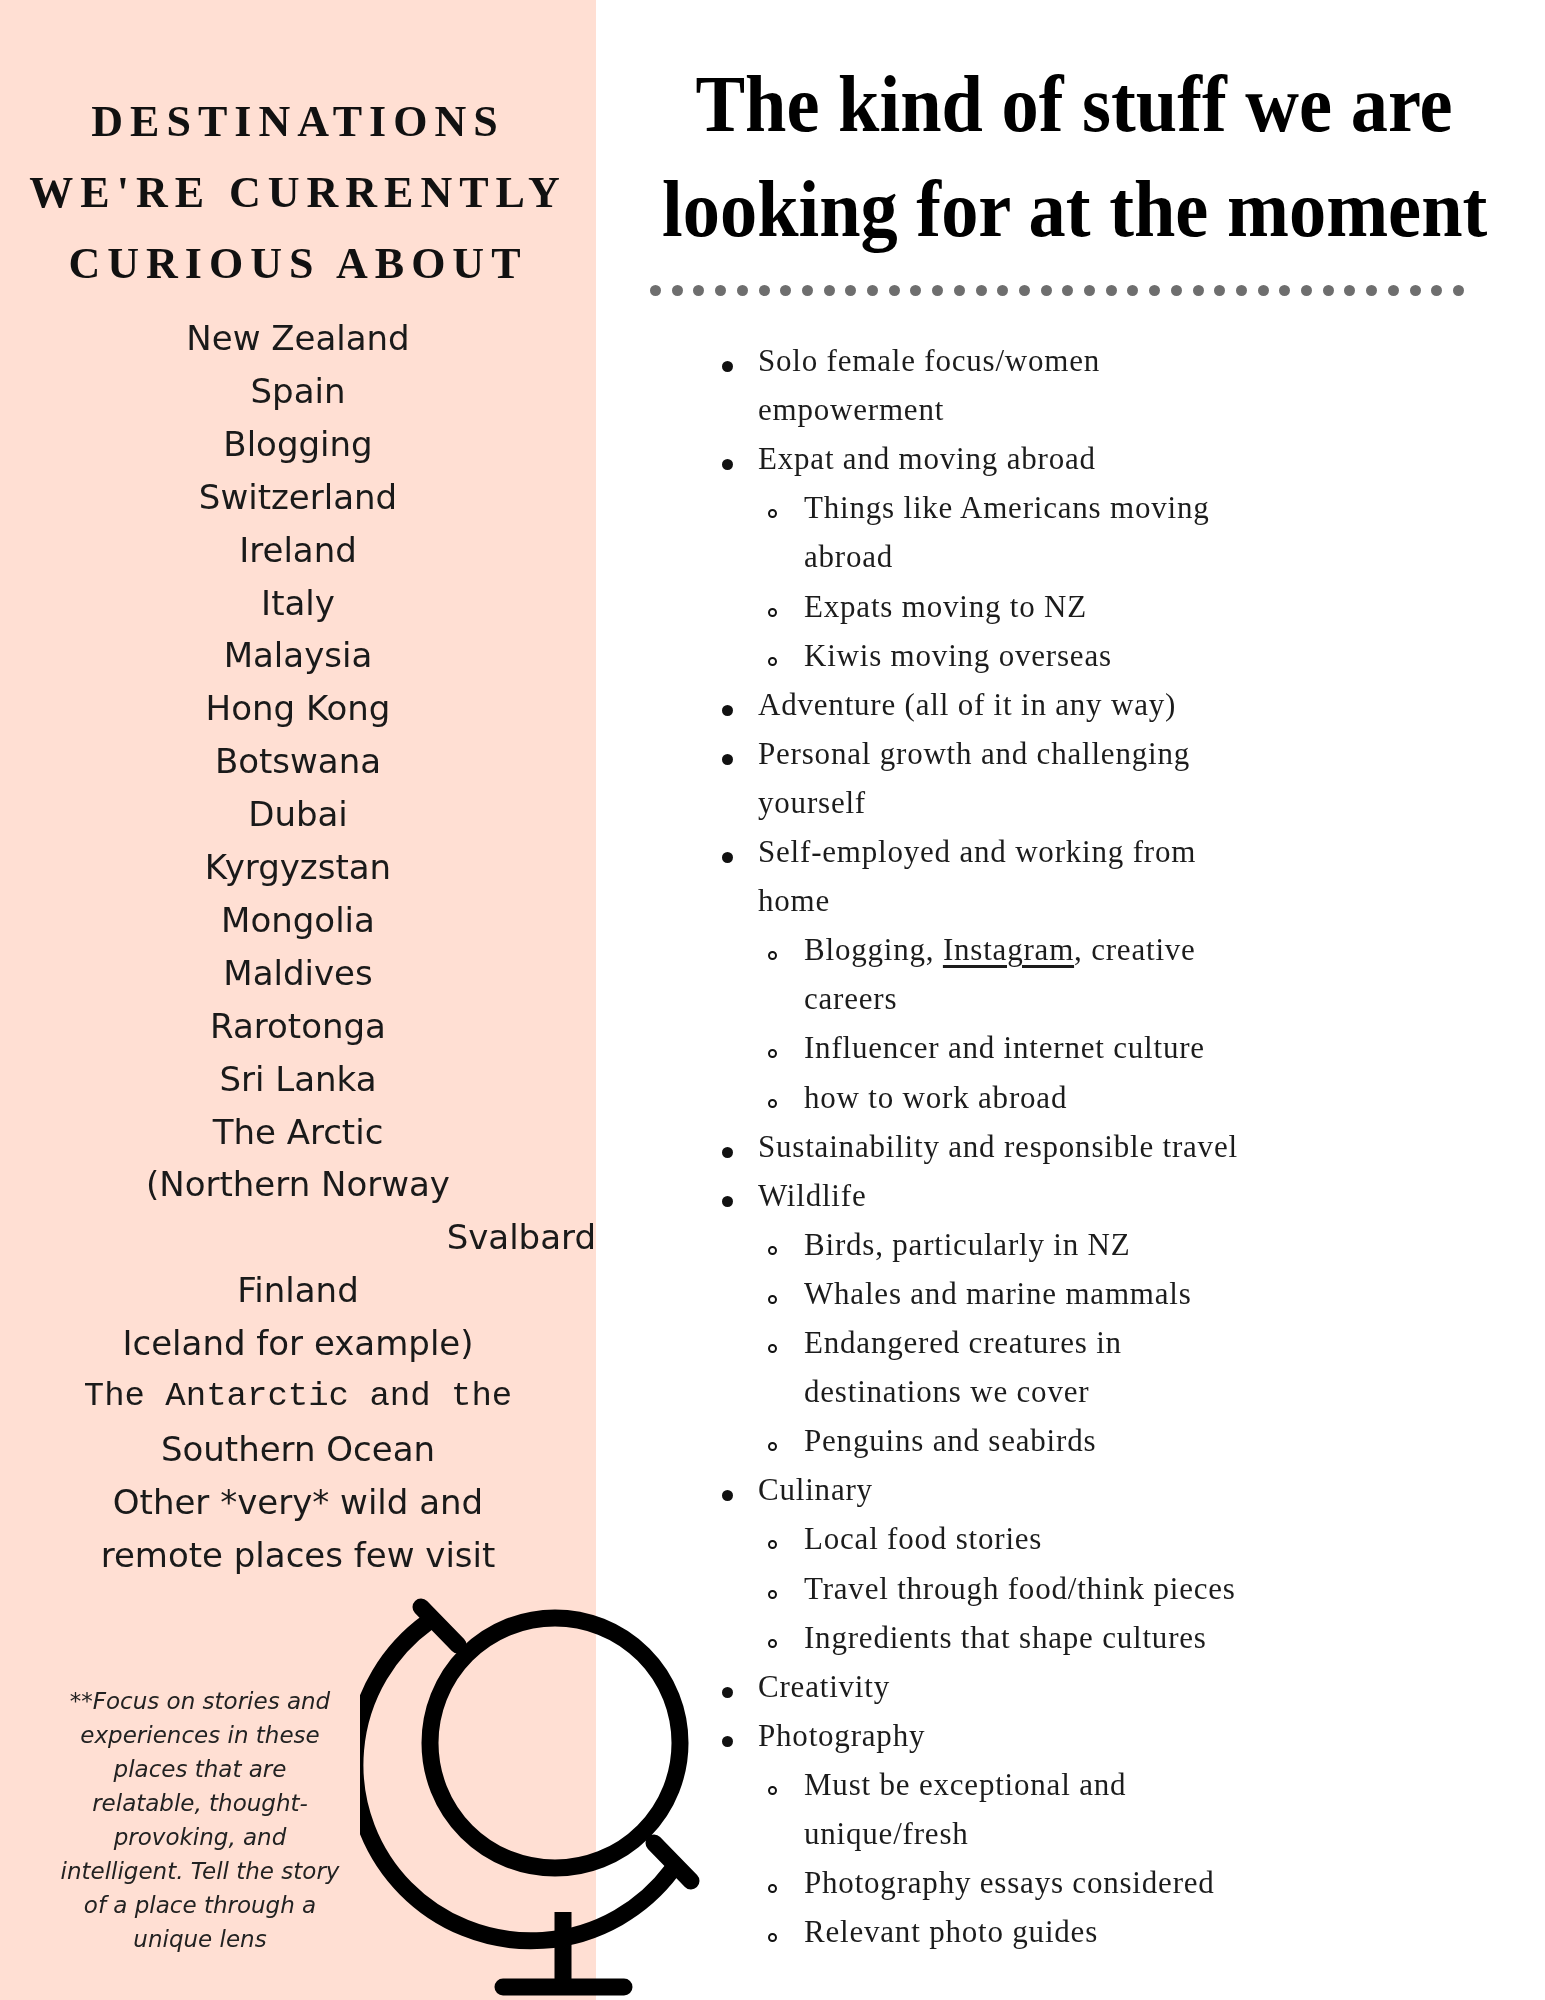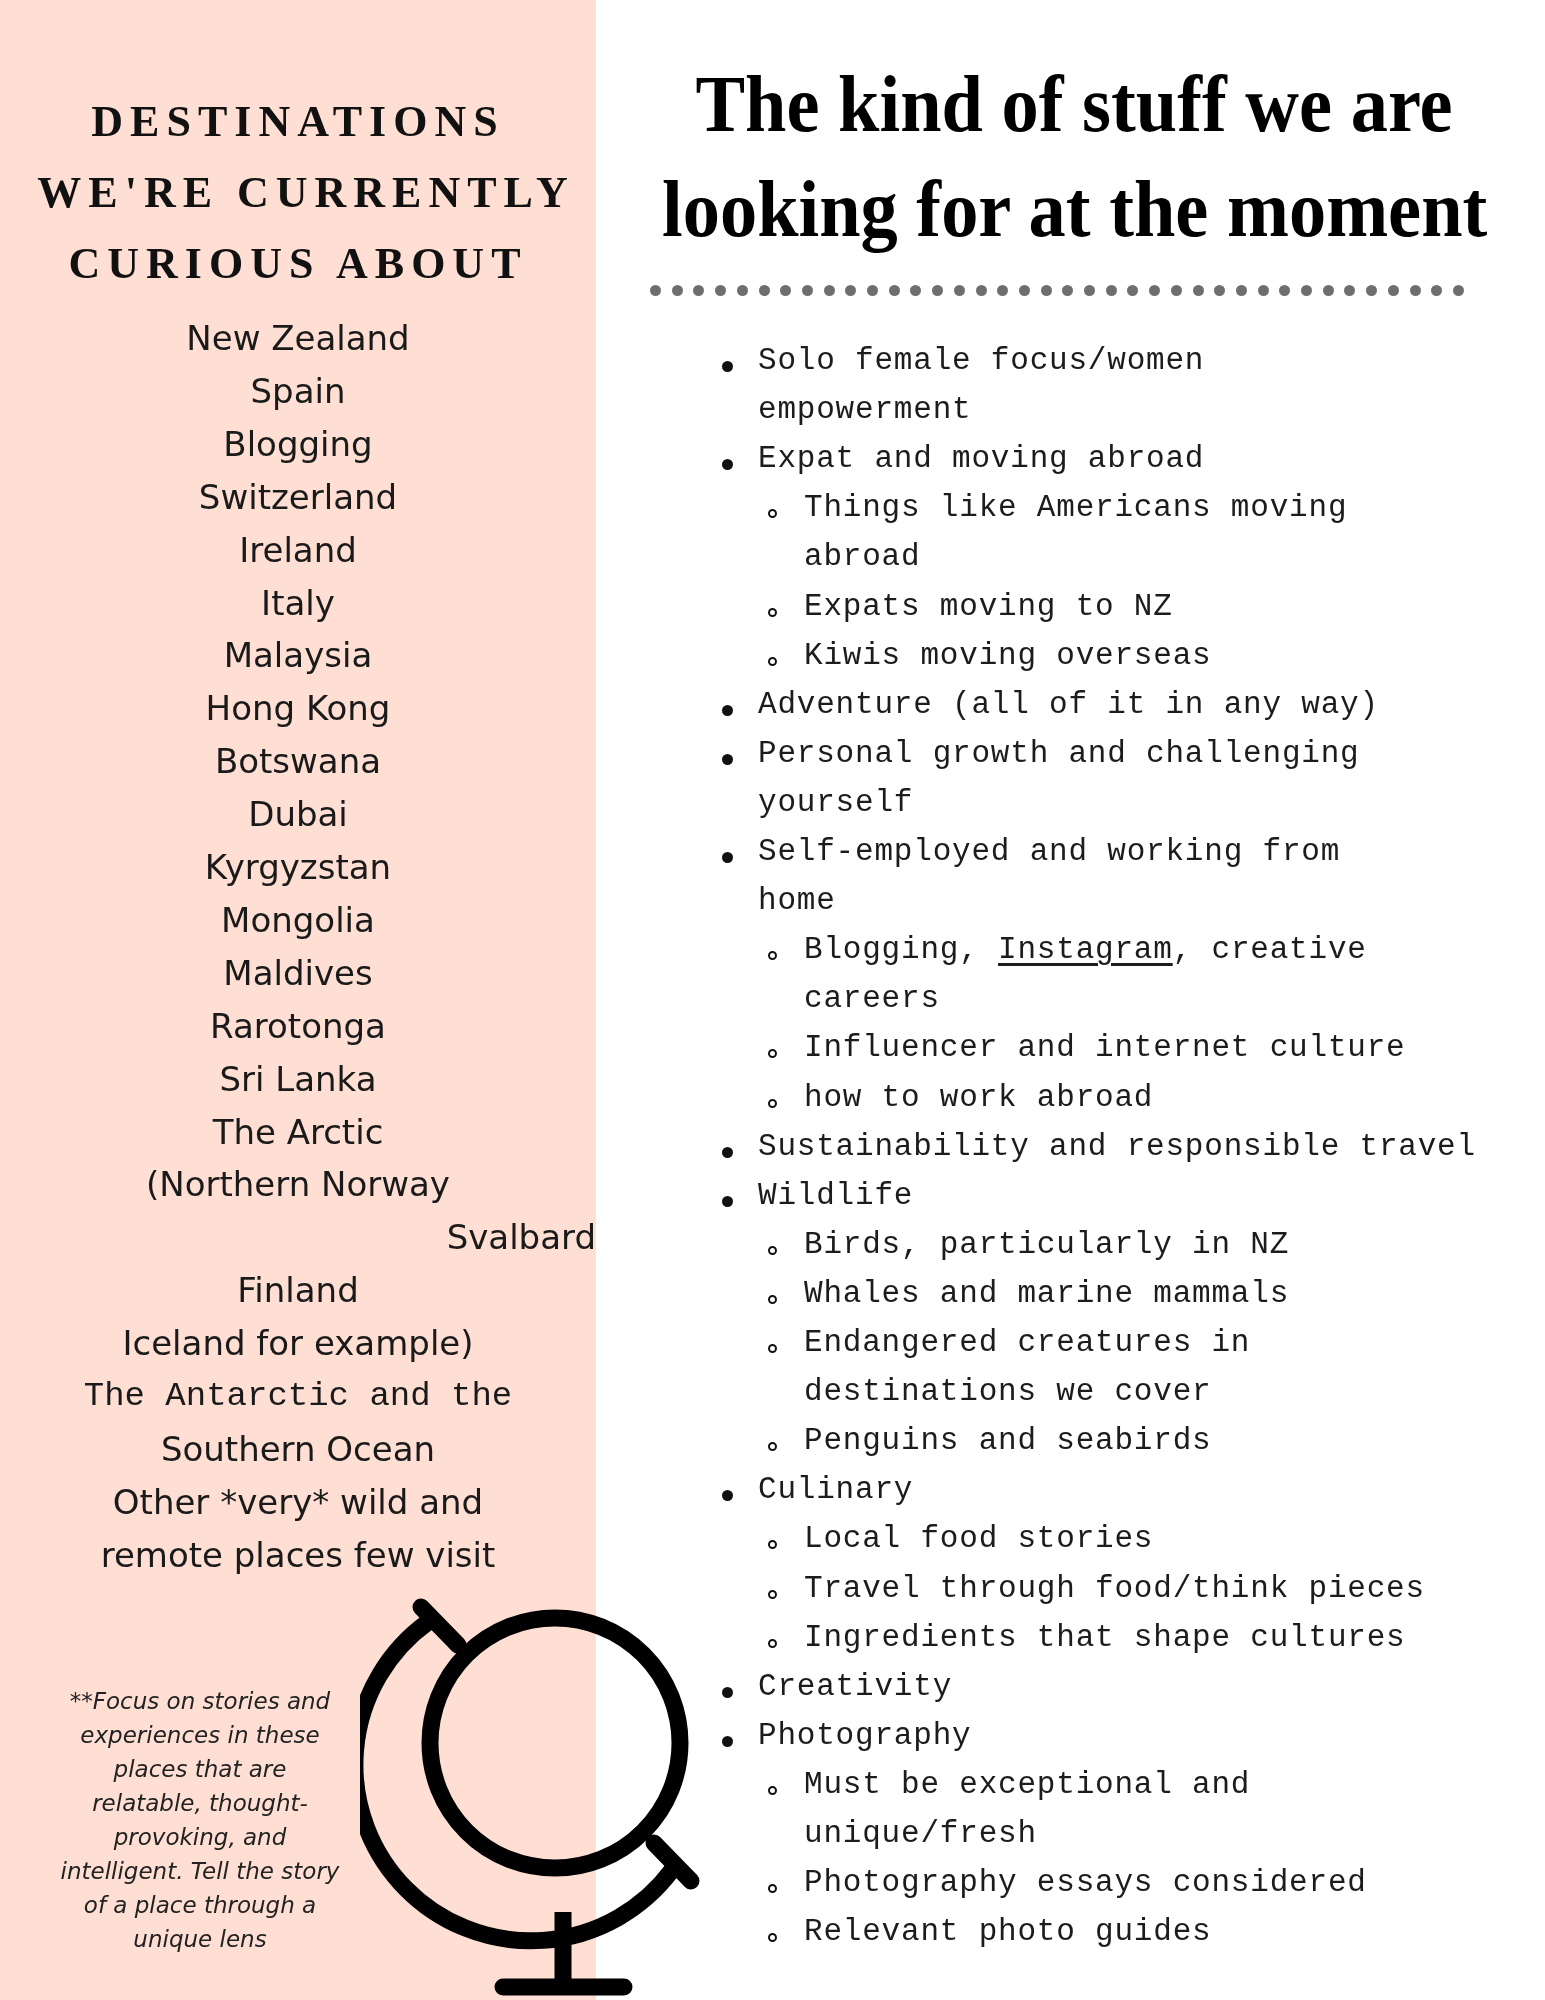--- a/index.html
+++ b/index.html
@@ -11,35 +11,35 @@
   .dest { position:absolute; left:0; width:596px; text-align:center;
     font-family:"DejaVu Sans",sans-serif; font-size:34px; color:#1a1a1a; line-height:40px; }
   .footnote { position:absolute; left:30px; width:340px; text-align:center;
     font-family:"DejaVu Sans",sans-serif; font-style:italic; font-size:23px; color:#222; line-height:34px; }
   .title { position:absolute; left:612px; width:925px; text-align:center;
     font-family:"Liberation Serif","DejaVu Serif",serif; font-weight:bold; font-size:80px;
     color:#000; line-height:80px; white-space:nowrap; }
   .title span { display:inline-block; transform:scaleX(0.93); transform-origin:center; }
   .dots { position:absolute; left:650px; top:285px; width:820px; height:12px; }
   .dot { position:absolute; top:0; width:11px; height:11px; border-radius:50%; background:#6e6e6e; }
-  .line { position:absolute; font-family:Liberation Mono, monospace; font-size:31px; letter-spacing:0.8px;
+  .line { position:absolute; font-family:Liberation Serif, serif; font-size:31px; letter-spacing:0.8px;
     color:#1c1c1c; line-height:40px; white-space:nowrap; }
   .b1 { position:absolute; width:11px; height:11px; border-radius:50%; background:#111; }
   .b2 { position:absolute; width:9px; height:9px; border-radius:50%; border:2px solid #111; box-sizing:border-box; }
   .link { text-decoration:underline; text-decoration-thickness:3px; text-underline-offset:5px; color:#1c1c1c; }
   .globe { position:absolute; left:360px; top:1580px; width:360px; height:420px; }
 </style>
 </head>
 <body>
 
 <div class="left-panel"></div>
 
 <div id="left-heading">
     <div class="left-heading" style="top: 100px;">DESTINATIONS</div>
-    <div class="left-heading" style="top: 171px; padding-left: 8px;">WE'RE CURRENTLY</div>
+    <div class="left-heading" style="top: 171px;">WE'RE CURRENTLY</div>
     <div class="left-heading" style="top: 242px;">CURIOUS ABOUT</div>
   </div>
 <div id="dest-list">
     <div class="dest" style="top: 318px;">New Zealand</div>
     <div class="dest" style="top: 370.9px;">Spain</div>
     <div class="dest" style="top: 423.8px;">Blogging</div>
     <div class="dest" style="top: 476.7px;">Switzerland</div>
     <div class="dest" style="top: 529.6px;">Ireland</div>
     <div class="dest" style="top: 582.5px;">Italy</div>
     <div class="dest" style="top: 635.4px;">Malaysia</div>

